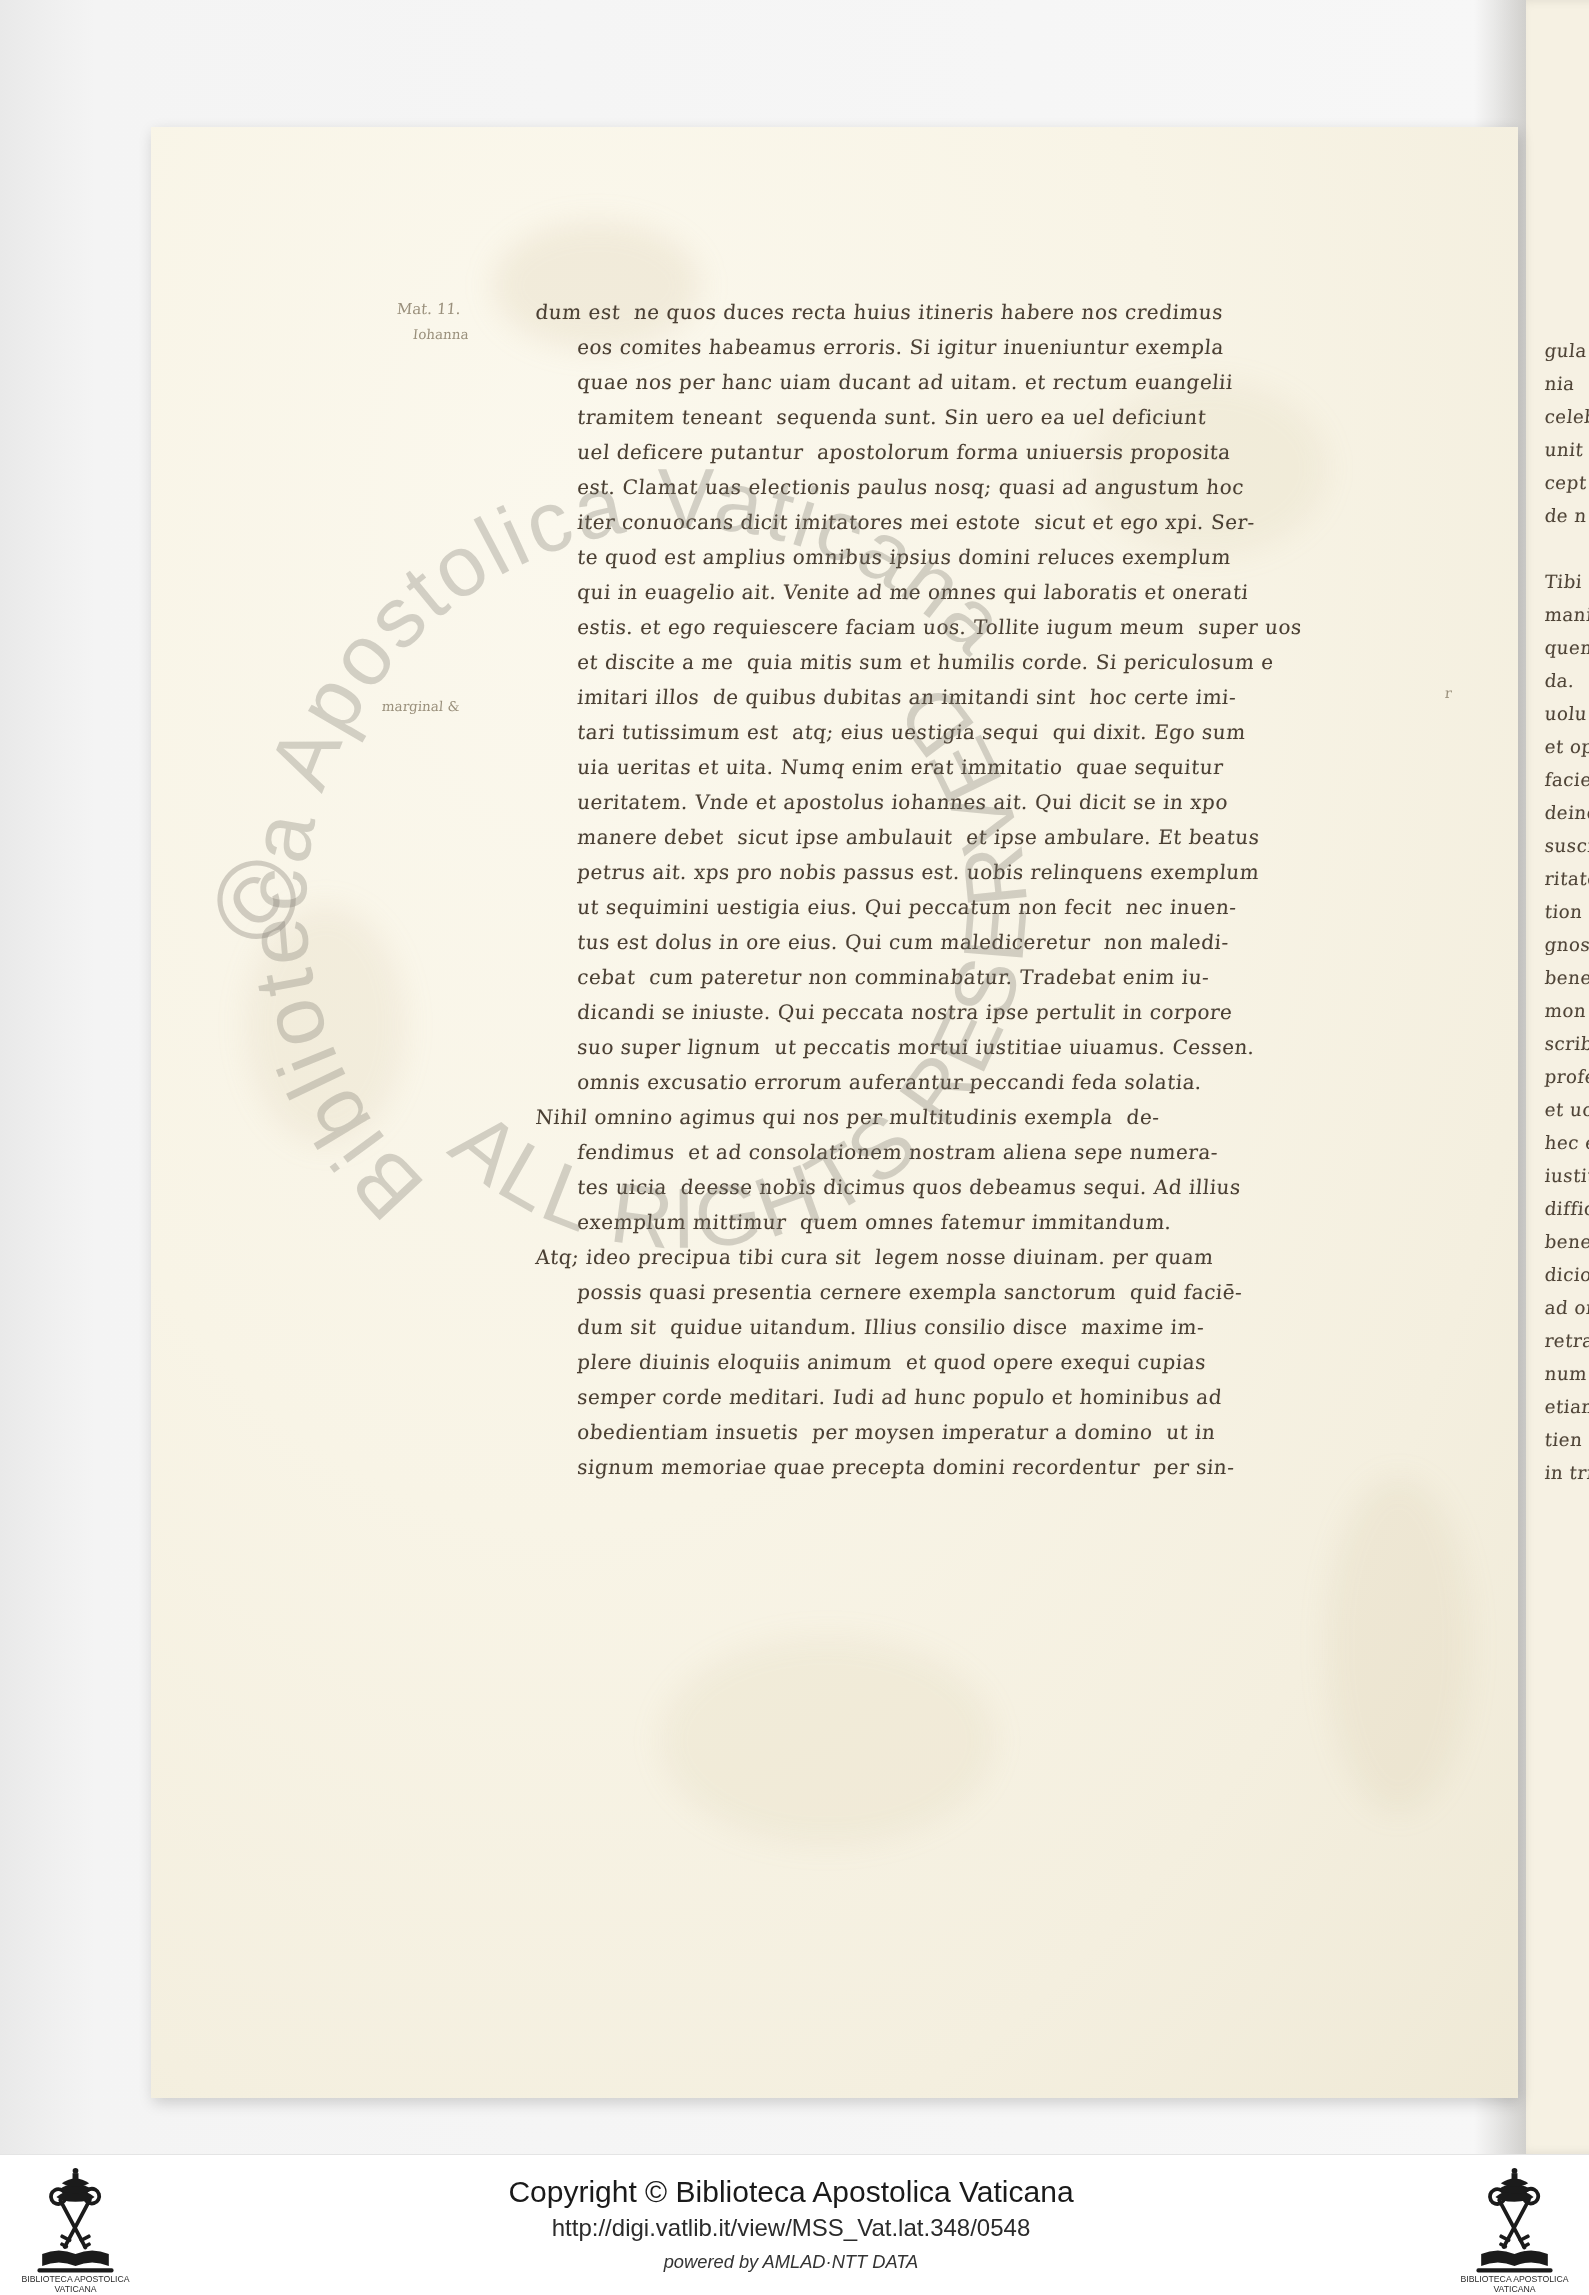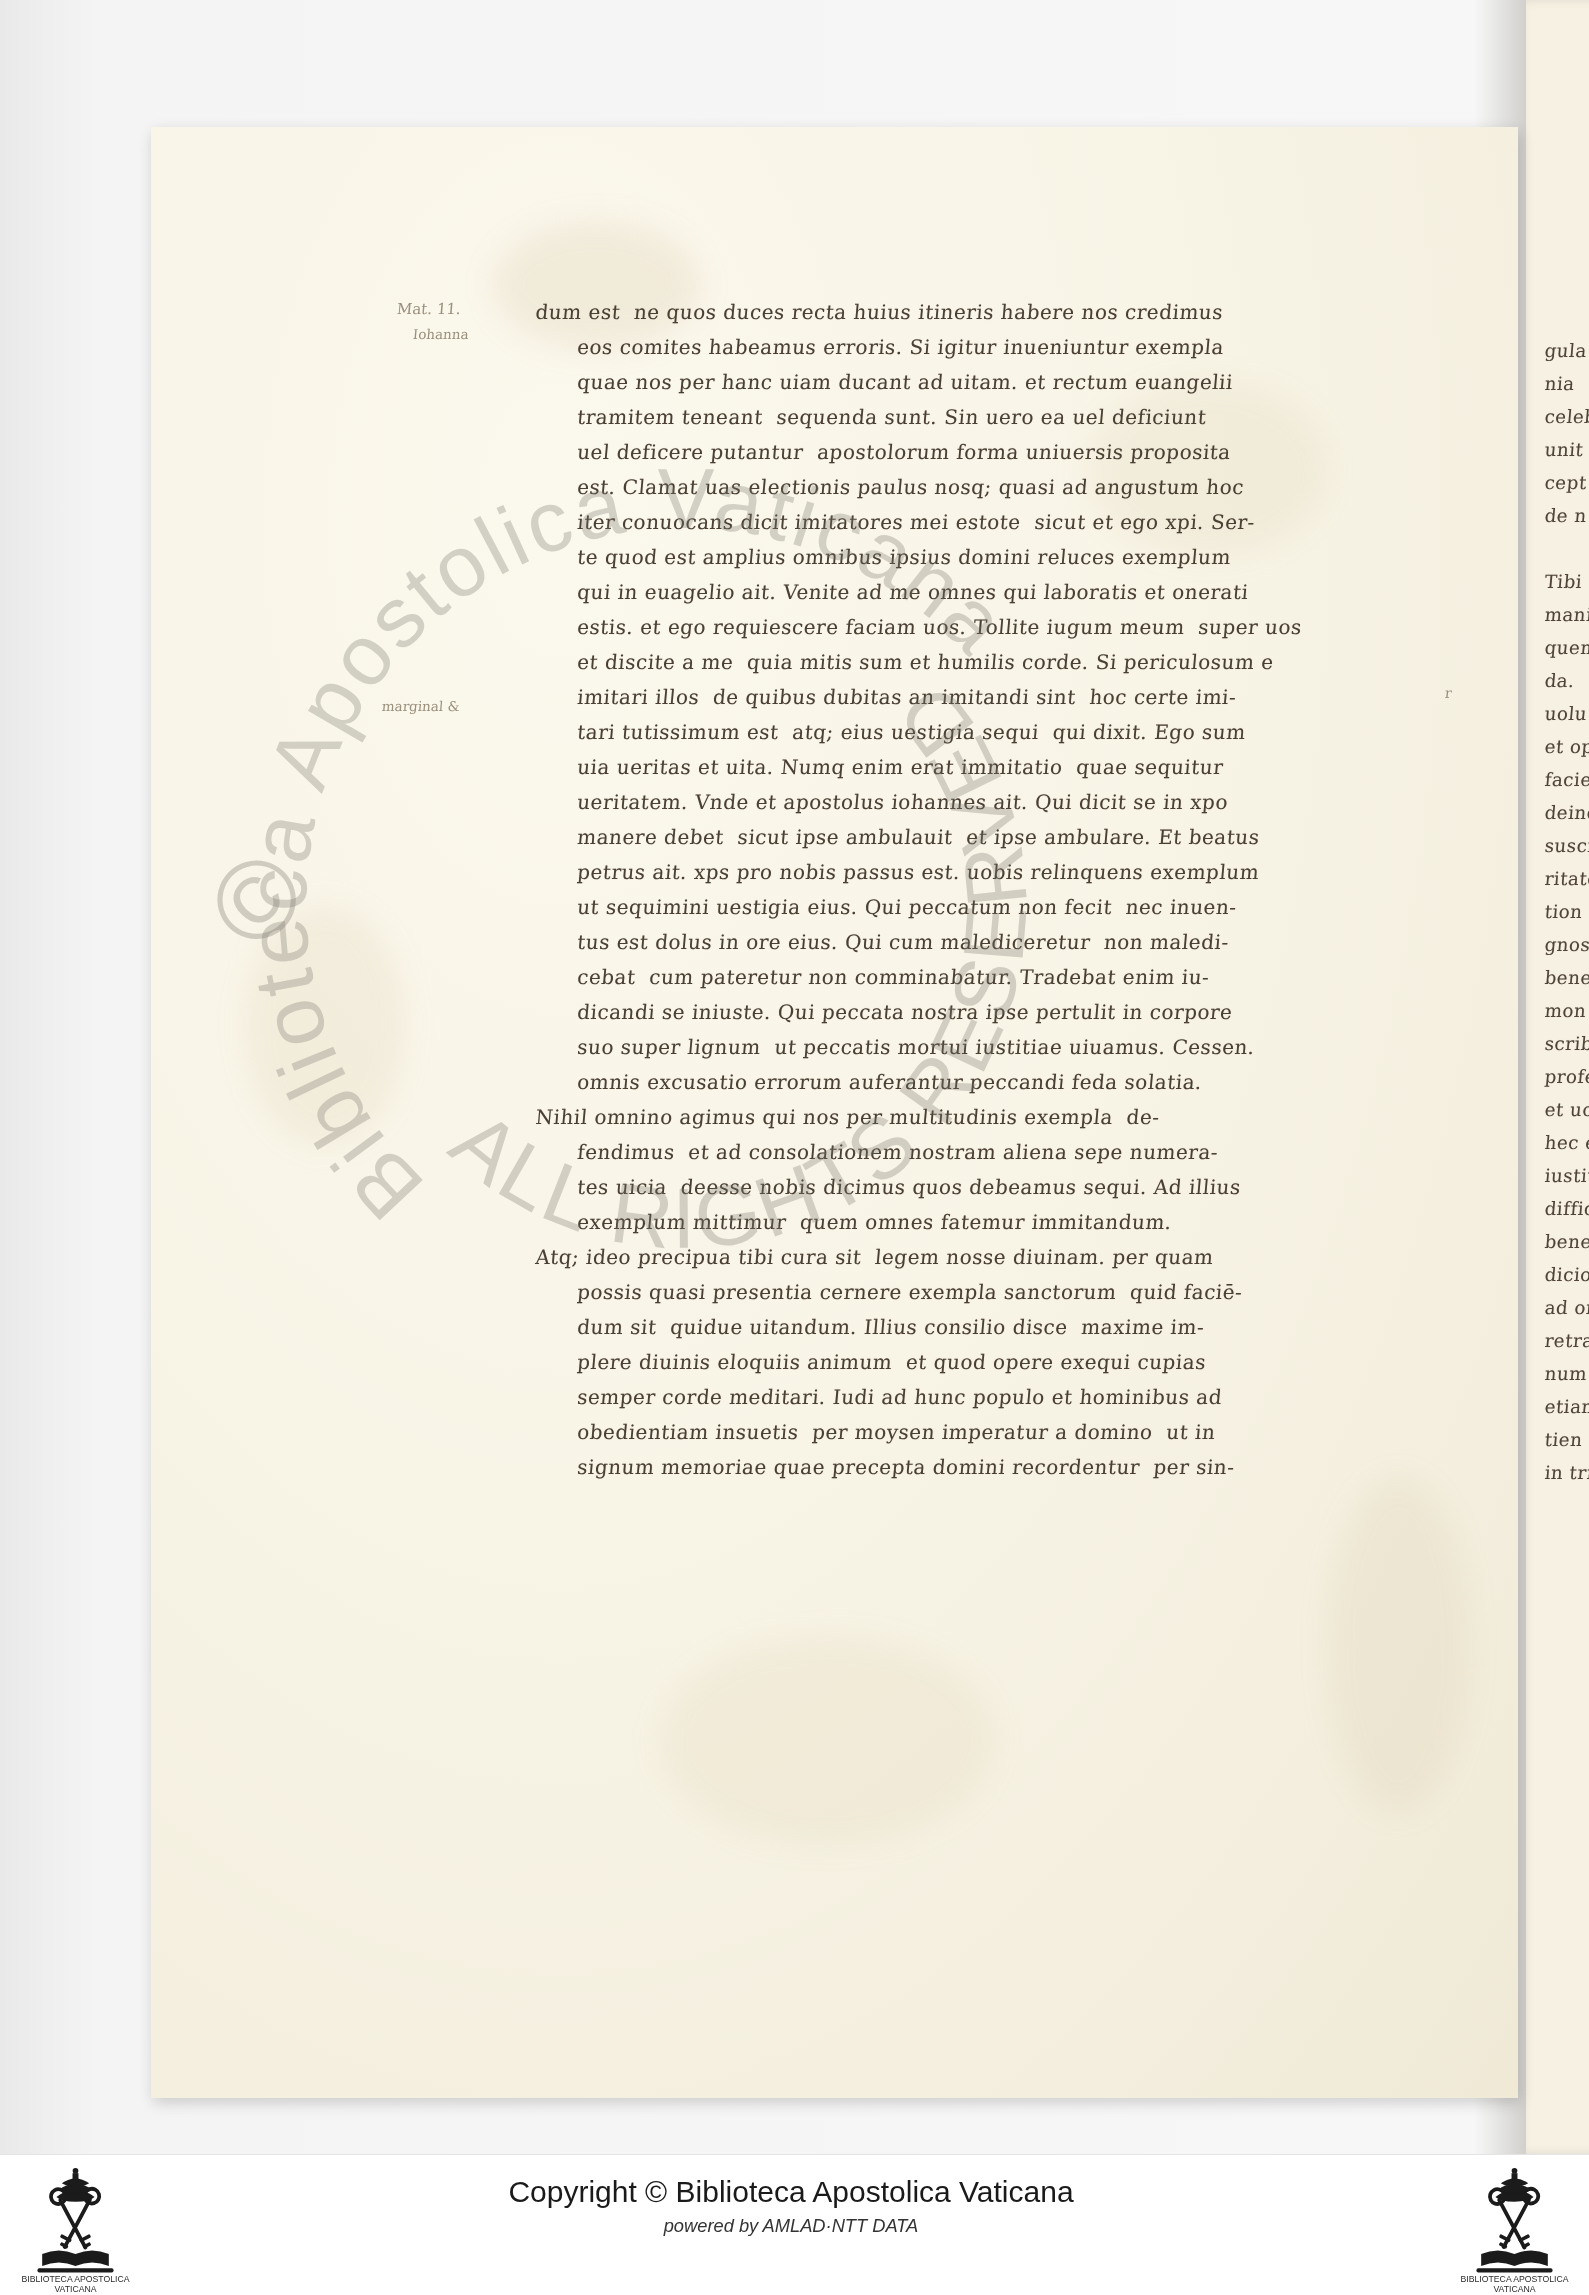--- a/index.html
+++ b/index.html
@@ -339,20 +339,21 @@
 
         <path d="M22 74 q14 -6 28 0 q14 -6 28 0 l0 10 q-14 -6 -28 0 q-14 -6 -28 0 z"></path>
         <rect x="18" y="86" width="64" height="3.4" rx="1.6"></rect>
       </g>
     </svg>
     <div class="emblem-caption">BIBLIOTECA APOSTOLICA VATICANA</div>
   </div>
 
   <div id="footer-center">
     <div class="f-line-1">Copyright © Biblioteca Apostolica Vaticana</div>
+    <div class="f-line-2">http://digi.vatlib.it/view/MSS_Vat.lat.348/0548</div>
     <div class="f-line-3">powered by AMLAD·NTT DATA</div>
   </div>
 
   <div class="emblem" id="emblem-right">
     <svg viewBox="0 0 100 100" xmlns="http://www.w3.org/2000/svg">
       <g fill="#1b1b1b">
         <g transform="rotate(-28 50 52)">
           <rect x="48" y="24" width="3.2" height="48" rx="1.4"></rect>
           <circle cx="49.6" cy="22" r="6.2" fill="none" stroke="#1b1b1b" stroke-width="3.2"></circle>
           <rect x="48" y="62" width="10" height="3" rx="1"></rect>

